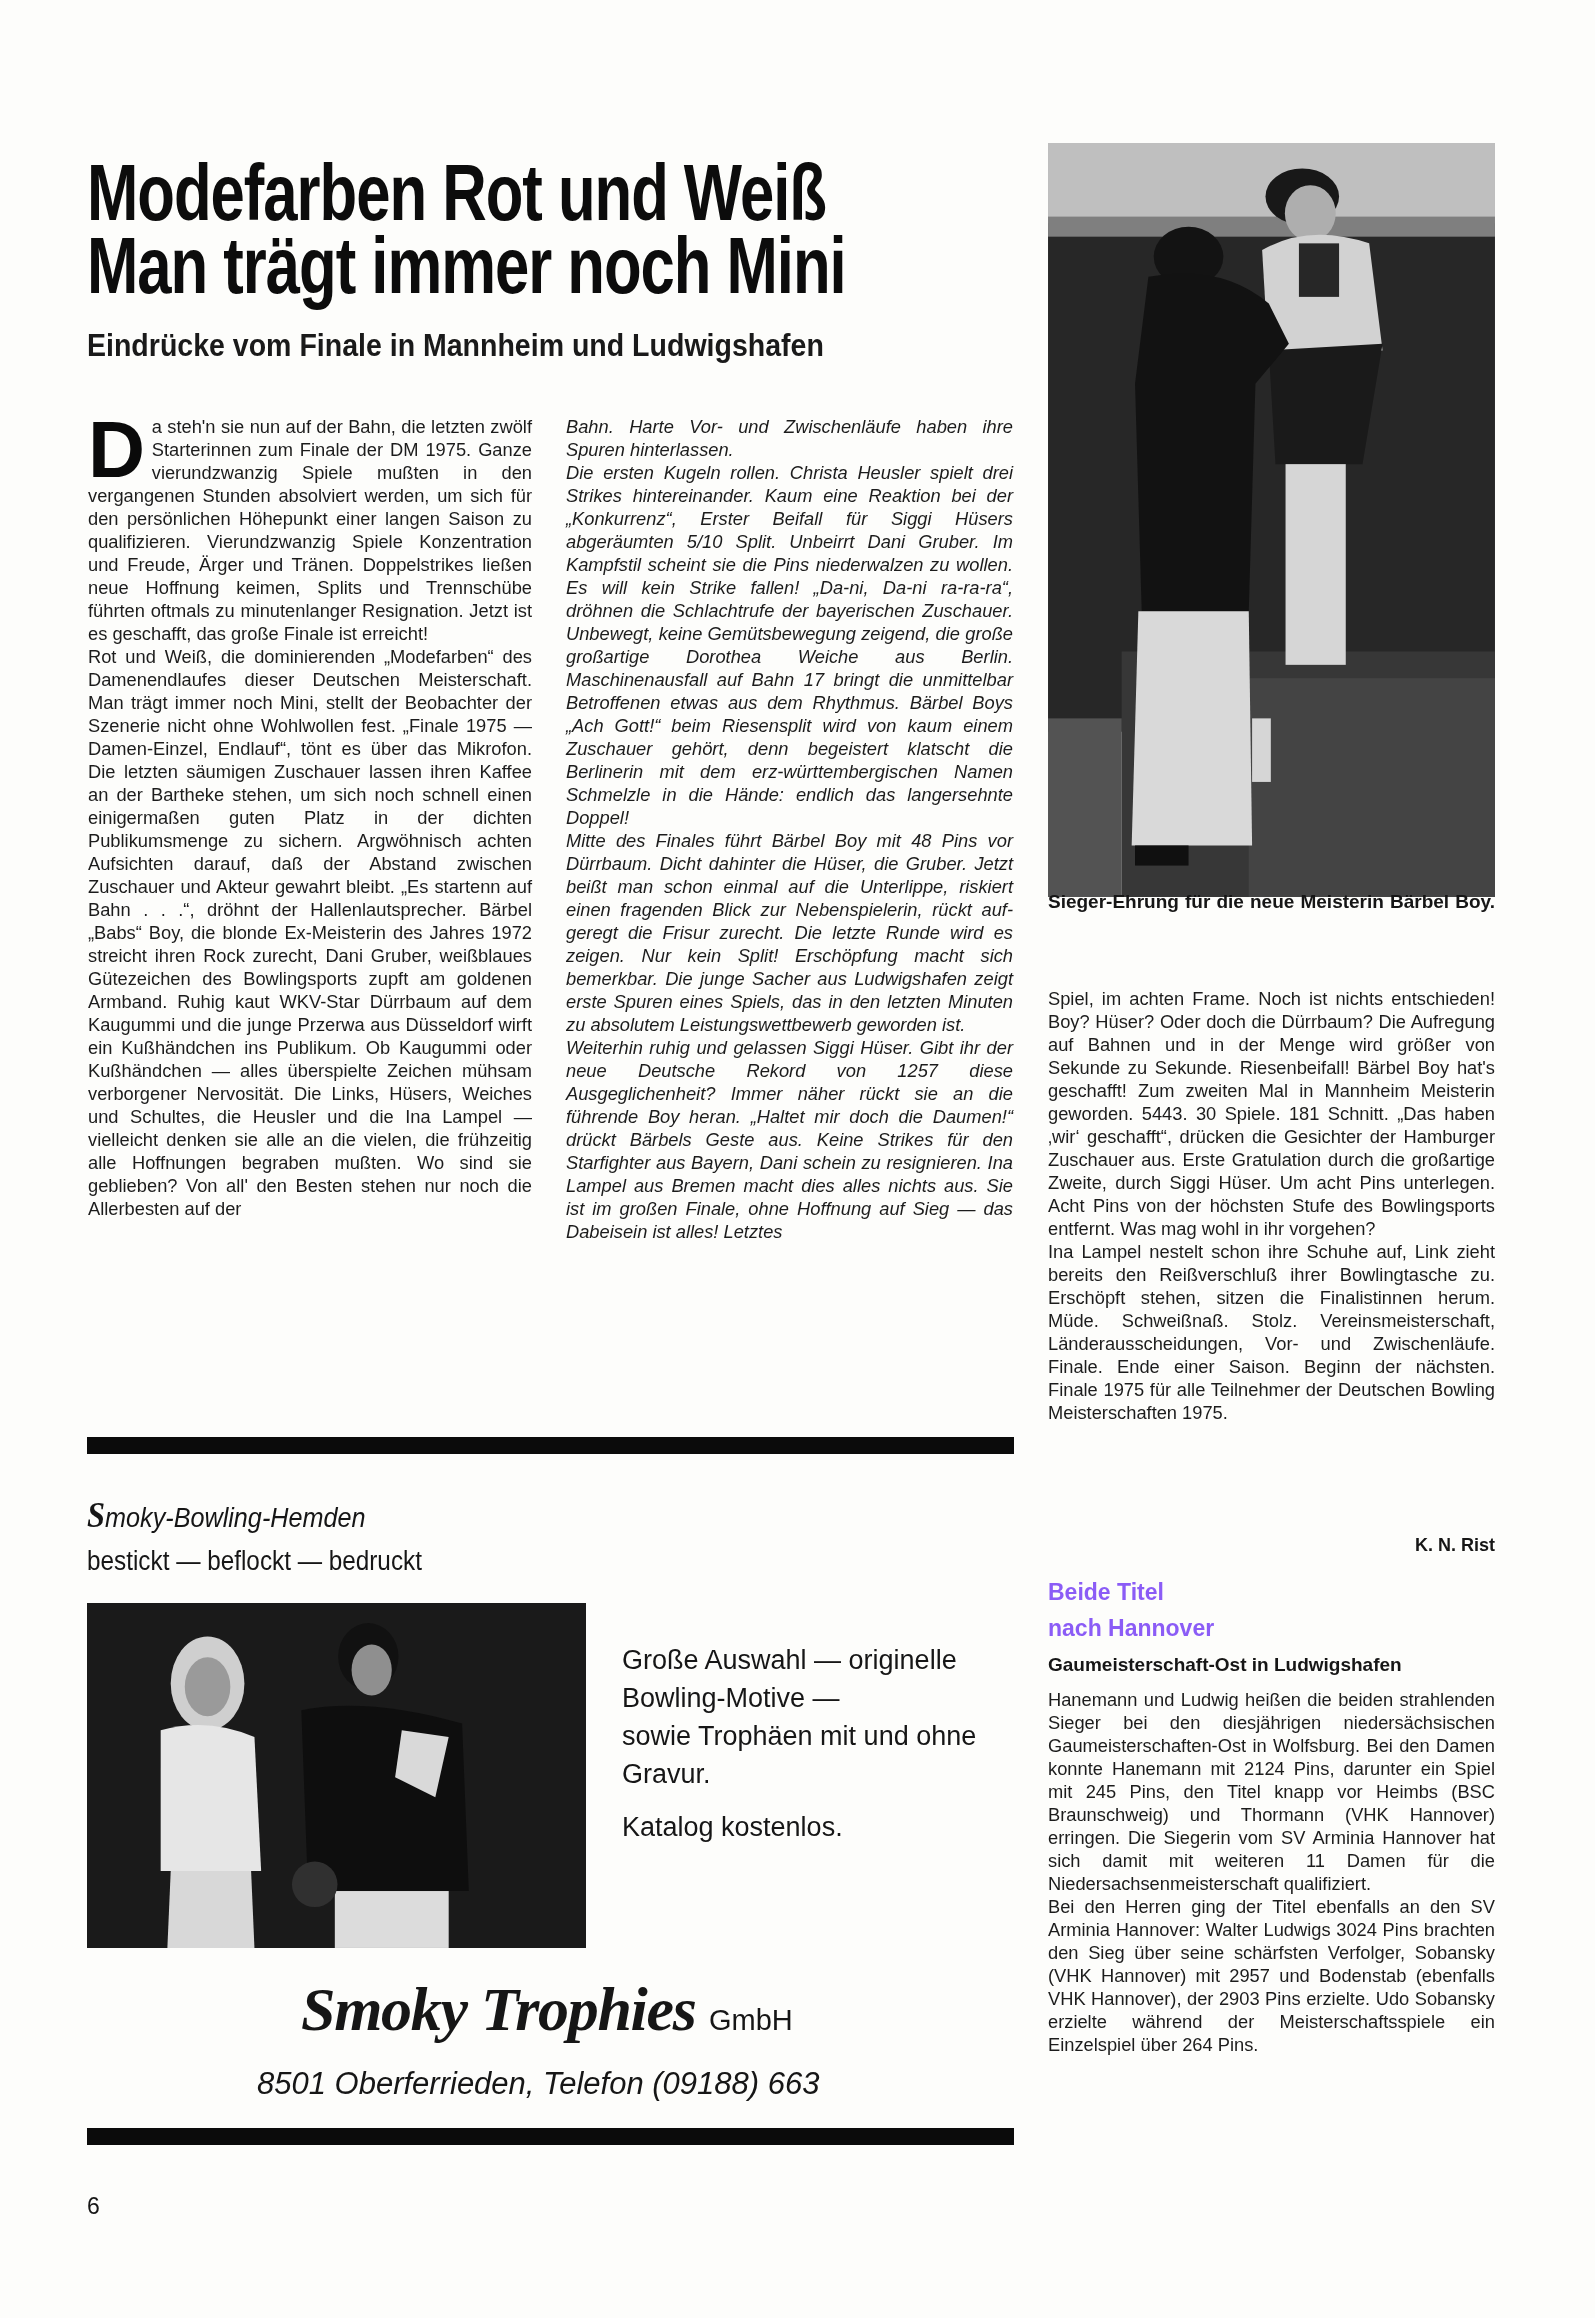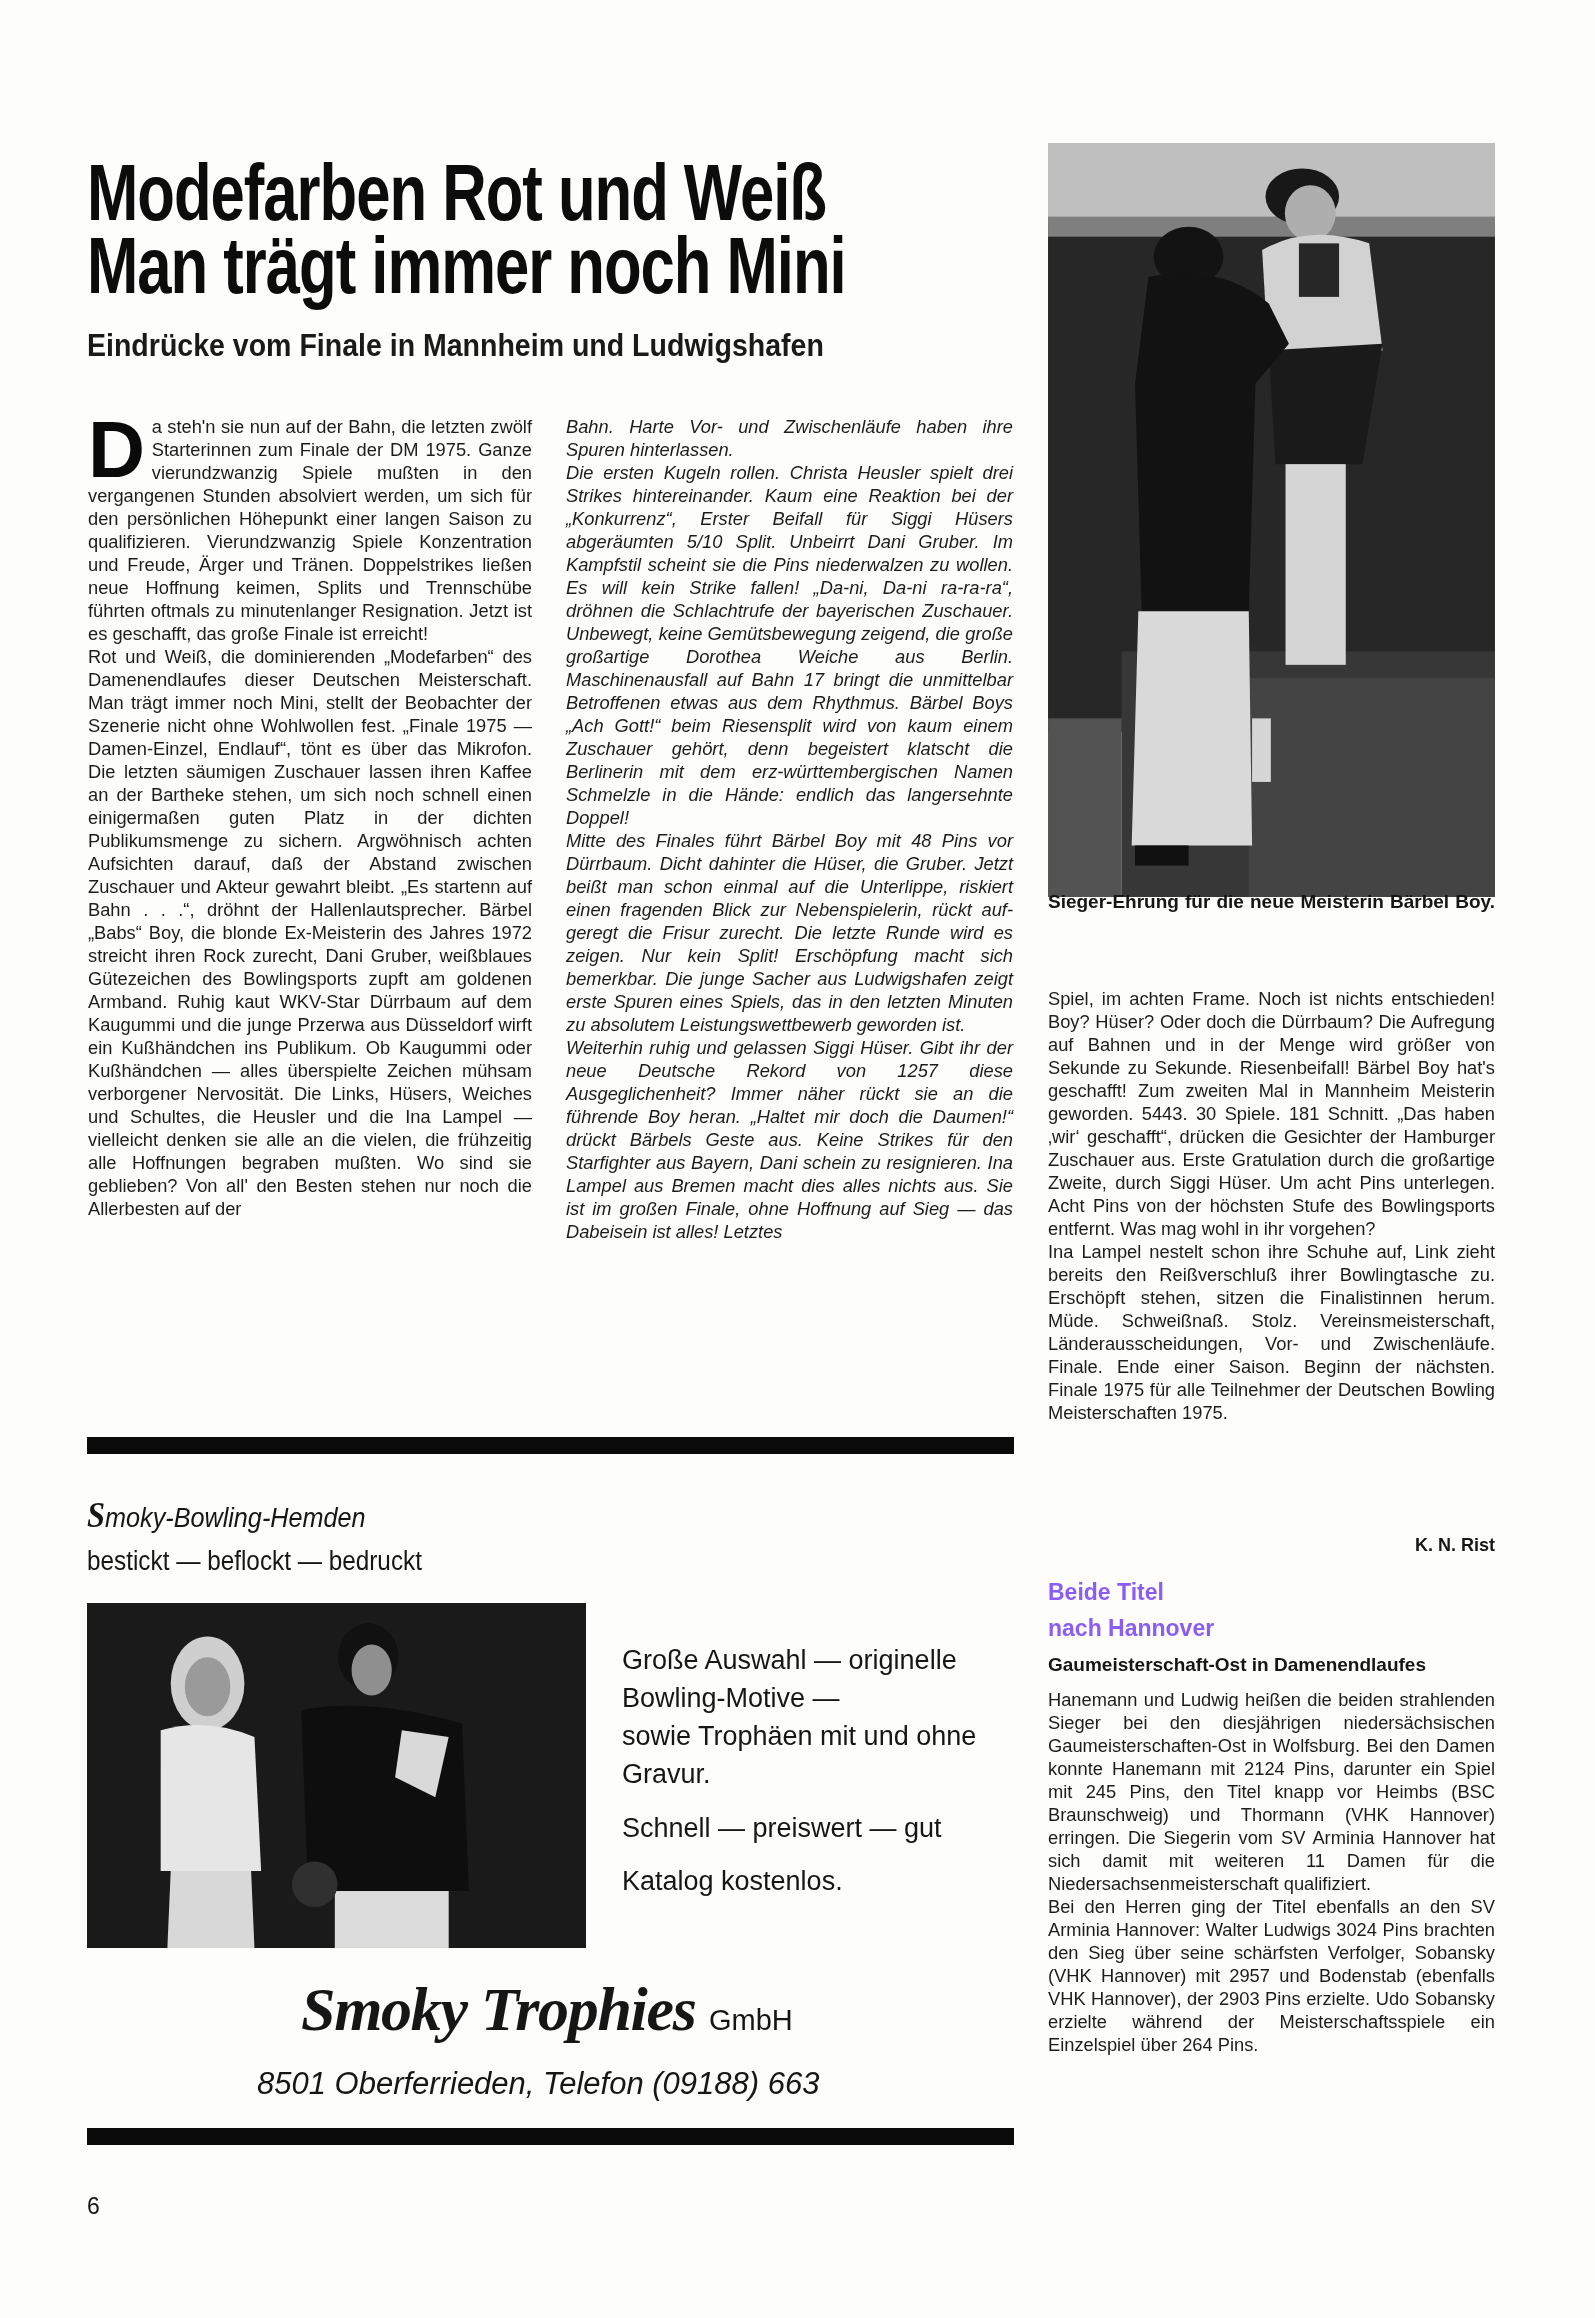--- a/index.html
+++ b/index.html
@@ -82,21 +82,21 @@
 <div class="abs col col3" style="top:987px;">
   <p>Spiel, im achten Frame. Noch ist nichts ent­schieden! Boy? Hüser? Oder doch die Dürr­baum? Die Aufregung auf Bahnen und in der Menge wird größer von Sekunde zu Sekunde. Riesenbeifall! Bärbel Boy hat's geschafft! Zum zweiten Mal in Mannheim Meisterin geworden. 5443. 30 Spiele. 181 Schnitt. „Das haben ‚wir‘ geschafft“, drücken die Gesichter der Hamburger Zuschauer aus. Erste Gratulation durch die großartige Zweite, durch Siggi Hüser. Um acht Pins unterlegen. Acht Pins von der höchsten Stufe des Bowlingsports entfernt. Was mag wohl in ihr vorgehen?</p>
   <p>Ina Lampel nestelt schon ihre Schuhe auf, Link zieht bereits den Reißverschluß ihrer Bowlingtasche zu. Erschöpft stehen, sitzen die Finalistinnen herum. Müde. Schweißnaß. Stolz. Vereinsmeisterschaft, Länderausschei­dungen, Vor- und Zwischenläufe. Finale. Ende einer Saison. Beginn der nächsten. Finale 1975 für alle Teilnehmer der Deutschen Bow­ling Meisterschaften 1975.</p>
 </div>
 <div class="abs author" style="left:1048px; top:1535px; width:447px;">K. N. Rist</div>
 
 <div class="abs h2" style="left:1048px; top:1574px; width:447px;">
   <div>Beide Titel</div>
   <div>nach Hannover</div>
 </div>
-<div class="abs h3" style="left:1048px; top:1653px; width:447px;">Gaumeisterschaft-Ost in Damenendlaufes</div>
+<div class="abs h3" style="left:1048px; top:1653px; width:447px;">Gaumeisterschaft-Ost in Ludwigshafen</div>
 <div class="abs col col3" style="top:1688px;">
   <p>Hanemann und Ludwig heißen die beiden strahlenden Sieger bei den diesjährigen niedersächsischen Gaumeisterschaften-Ost in Wolfsburg. Bei den Damen konnte Hane­mann mit 2124 Pins, darunter ein Spiel mit 245 Pins, den Titel knapp vor Heimbs (BSC Braunschweig) und Thormann (VHK Hanno­ver) erringen. Die Siegerin vom SV Arminia Hannover hat sich damit mit weiteren 11 Da­men für die Niedersachsenmeisterschaft qualifiziert.</p>
   <p>Bei den Herren ging der Titel ebenfalls an den SV Arminia Hannover: Walter Ludwigs 3024 Pins brachten den Sieg über seine schärfsten Verfolger, Sobansky (VHK Hanno­ver) mit 2957 und Bodenstab (ebenfalls VHK Hannover), der 2903 Pins erzielte. Udo So­bansky erzielte während der Meisterschafts­spiele ein Einzelspiel über 264 Pins.</p>
 </div>
 
 <div class="abs bar" style="left:87px; top:1437px; width:927px; height:17.4px;"></div>
 
 <div class="abs ad-title" style="left:87px; top:1494px;"><span class="brand-s">S</span><span>moky-Bowling-Hemden</span></div>
 <div class="abs ad-sub" style="left:87px; top:1546px;">bestickt — beflockt — bedruckt</div>
 
@@ -113,21 +113,20 @@
     <path d="M320 160 Q420 140 560 180 L570 430 L330 430 Z" fill="#0e0e0e"></path>
     <path d="M470 190 L540 200 L520 290 L460 260 Z" fill="#d9d9d9"></path>
     <rect x="370" y="430" width="170" height="85" fill="#dcdcdc"></rect>
     <circle cx="340" cy="420" r="34" fill="#303030"></circle>
   </svg>
 </div>
 
 <div class="abs ad-copy" style="left:622px; top:1641px; width:401px;">
   <p>Große Auswahl — originelle Bowling-Motive —</p>
   <p>sowie Trophäen mit und ohne Gravur.</p>
-  <p style="margin-top:16px;">Schnell — preiswert — gut</p>
   <p style="margin-top:14.7px;">Katalog kostenlos.</p>
 </div>
 
 <div class="abs script" style="left:301px; top:1974px;"><span>Smoky Trophies</span><span class="gmbh">GmbH</span></div>
 <div class="abs address" style="left:230px; top:2066px;margin-left:27px;">8501 Oberferrieden, Telefon (09188) 663</div>
 
 <div class="abs bar" style="left:87px; top:2128px; width:927px; height:17.4px;"></div>
 
 <div class="abs pagenum" style="left:87px; top:2193px;">6</div>
 

